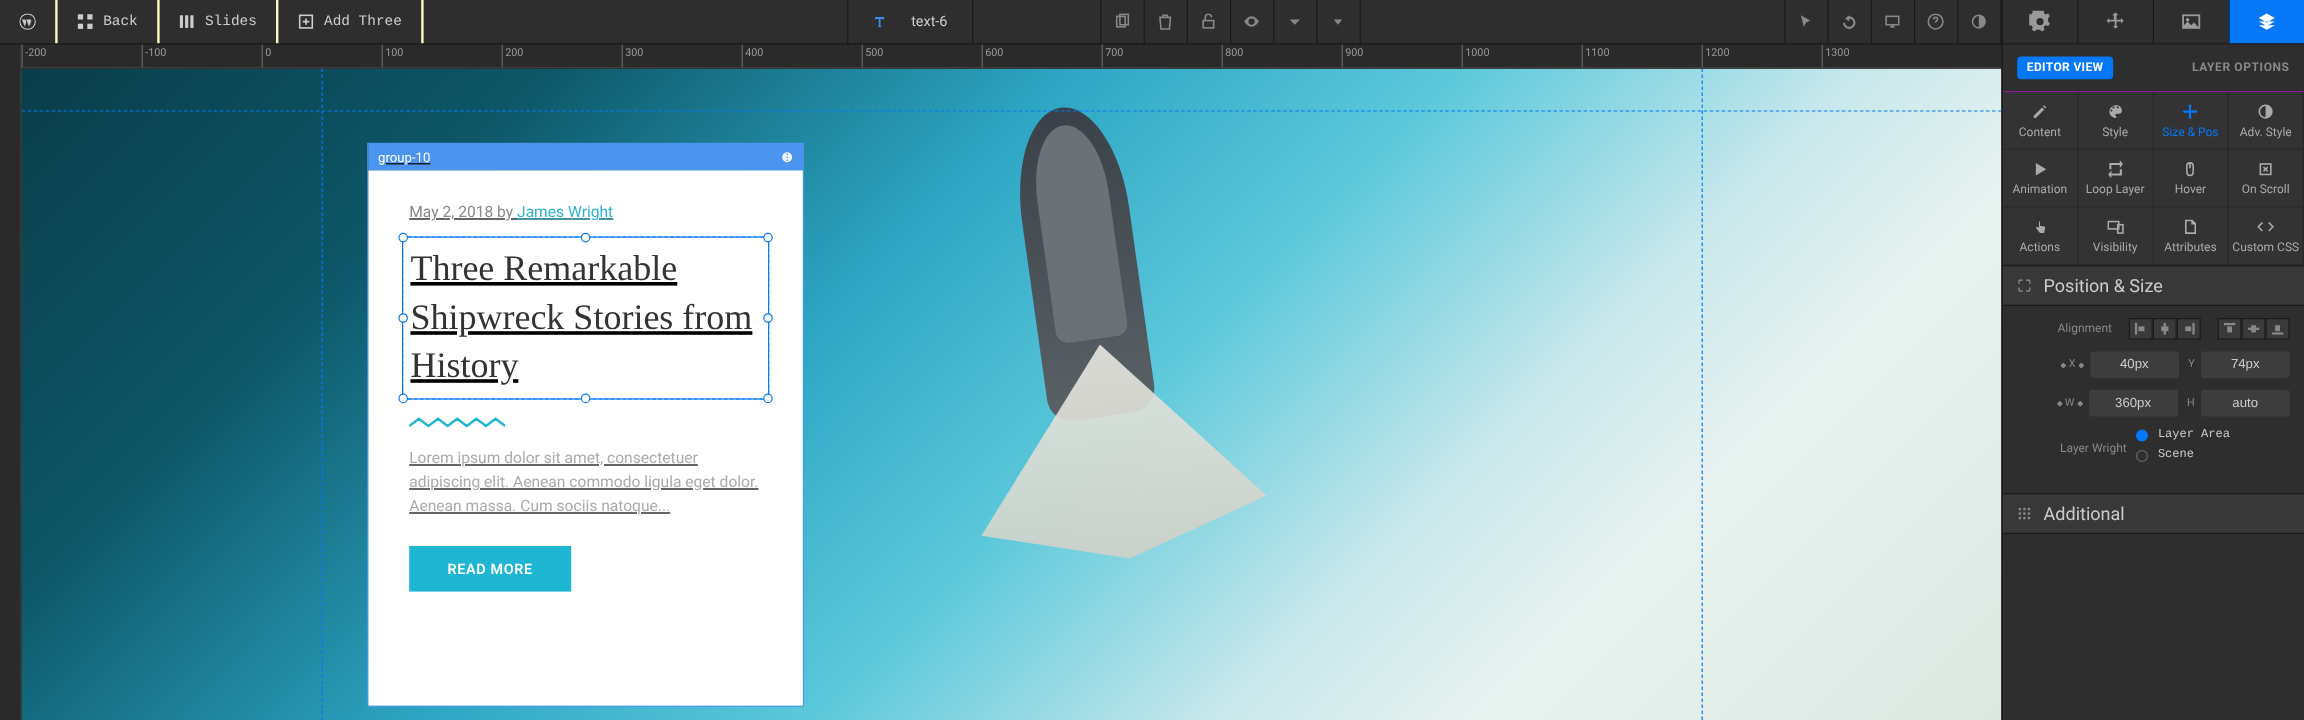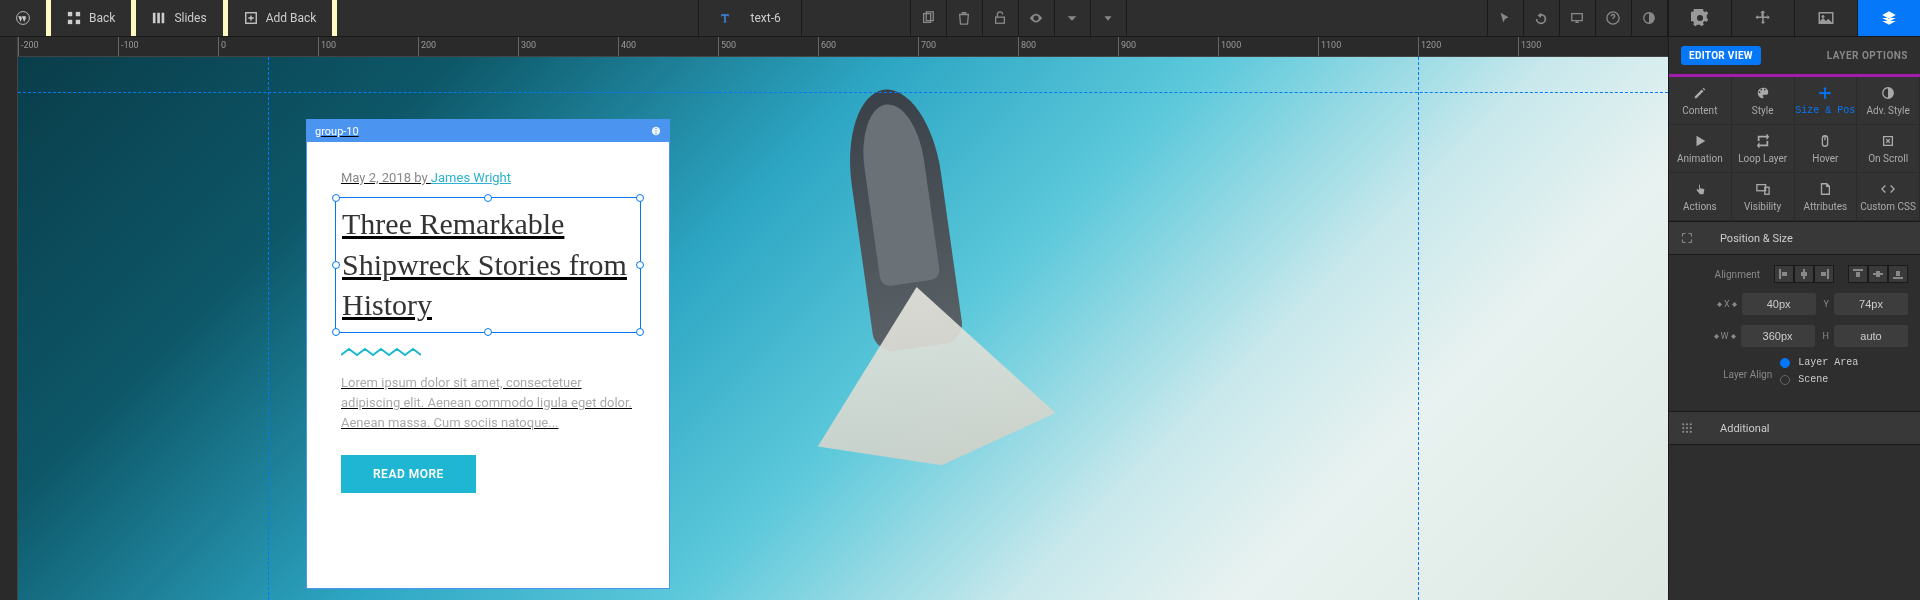--- a/index.html
+++ b/index.html
@@ -1,21 +1,21 @@
 <!DOCTYPE html>
 <html><head>
 <meta charset="utf-8">
 <style>
 * { margin: 0; padding: 0; box-sizing: border-box; }
 body { font-family: -apple-system, BlinkMacSystemFont, "Segoe UI", Roboto, sans-serif; background: #1a1a1a; overflow: hidden; width: 1920px; height: 600px; position: relative; }
 
 
 .toolbar { height: 37px; background: #2e2e2e; display: flex; align-items: stretch; border-bottom: 1px solid #1a1a1a; }
 .toolbar-left { display: flex; align-items: center; }
-.toolbar-btn { display: flex; align-items: center; gap: 8px; padding: 0 16px; color: #ccc; font-size: 12px; cursor: pointer; border-right: 5px solid #fef9c3; height: 100%; }
+.toolbar-btn { display: flex; align-items: center; gap: 8px; padding: 0 16px; color: #ccc; font-size: 12px; cursor: pointer; border-right: 2px solid #fef9c3; height: 100%; font-family: Liberation Mono, monospace; }
 .toolbar-btn svg { width: 14px; height: 14px; fill: #ccc; }
 .toolbar-spacer { flex: 1; border-right: 1px solid #1a1a1a; }
 .toolbar-layer-label { display: flex; align-items: center; gap: 20px; padding: 0 20px; color: #ccc; font-size: 12px; border-right: 1px solid #1a1a1a; }
 .toolbar-layer-label svg { width: 12px; height: 12px; fill: #3c8ce7; }
 .icon-btn { width: 36px; display: flex; align-items: center; justify-content: center; cursor: pointer; border-right: 1px solid #1a1a1a; }
 .icon-btn svg { width: 14px; height: 14px; fill: #888; }
 .right-panel-toolbar { display: flex; height: 100%; }
 .right-panel-tab { width: 63px; display: flex; align-items: center; justify-content: center; cursor: pointer; border-left: 1px solid #1a1a1a; }
 .right-panel-tab svg { width: 18px; height: 18px; fill: #999; }
 .right-panel-tab.active { background: #0478f8; }
@@ -49,30 +49,30 @@
 .sh-nw { top: -4px; left: -4px; } .sh-n { top: -4px; left: 50%; margin-left: -4px; } .sh-ne { top: -4px; right: -4px; }
 .sh-w { top: 50%; left: -4px; margin-top: -4px; } .sh-e { top: 50%; right: -4px; margin-top: -4px; }
 .sh-sw { bottom: -4px; left: -4px; } .sh-s { bottom: -4px; left: 50%; margin-left: -4px; } .sh-se { bottom: -4px; right: -4px; }
 .zigzag { margin-bottom: 16px; }
 .zigzag svg { display: block; }
 .lorem { font-size: 13px; color: #aaa; line-height: 1.55; margin-bottom: 22px; }
 .read-more-btn { display: inline-block; background: #1fb6d4; color: #fff; font-size: 12px; font-weight: 600; padding: 12px 32px; letter-spacing: 0.5px; }
 
 
 .right-panel { position: absolute; top: 37px; right: 0; width: 252px; bottom: 0; background: #2e2e2e; color: #aaa; font-size: 11px; border-left: 1px solid #1a1a1a; overflow-y: auto; }
-.view-tabs { height: 40px; display: flex; align-items: center; justify-content: space-between; padding: 0 12px; border-bottom: 3px solid #a21caf; }
+.view-tabs { height: 40px; display: flex; align-items: center; justify-content: space-between; padding: 0 12px; border-bottom: 1px solid #a21caf; }
 .view-tab-badge { background: #0478f8; color: #fff; font-size: 10px; font-weight: 700; padding: 4px 8px; border-radius: 3px; letter-spacing: 0.3px; }
 .view-tab-text { font-size: 10px; font-weight: 700; color: #888; letter-spacing: 0.5px; }
 .prop-grid { display: grid; grid-template-columns: repeat(4, 1fr); background: #333; }
 .prop-cell { display: flex; flex-direction: column; align-items: center; justify-content: center; gap: 5px; height: 48px; cursor: pointer; border-right: 1px solid #2a2a2a; border-bottom: 1px solid #2a2a2a; }
 .prop-cell svg { width: 14px; height: 14px; fill: #aaa; }
 .prop-cell span { font-size: 10px; color: #aaa; }
 .prop-cell.active svg { fill: #0478f8; }
-.prop-cell.active span { color: #0478f8; font-family: Liberation Mono, monospace; }
-.section-header { height: 34px; display: flex; align-items: center; gap: 27px; padding: 0 12px; background: #383838; border-top: 1px solid #1a1a1a; border-bottom: 1px solid #1a1a1a; font-size: 11px; color: #ccc; }
+.prop-cell.active span { color: #0478f8; }
+.section-header { height: 34px; display: flex; align-items: center; gap: 10px; padding: 0 12px; background: #383838; border-top: 1px solid #1a1a1a; border-bottom: 1px solid #1a1a1a; font-size: 15px; color: #ccc; }
 .section-header svg { width: 12px; height: 12px; fill: #888; }
 .section-body { padding: 10px 12px; background: #2e2e2e; }
 .prop-row { display: flex; align-items: center; gap: 8px; margin-bottom: 10px; }
 .prop-label { font-size: 10px; color: #888; flex: 1; text-align: right; }
 .align-btn-group { display: flex; gap: 0; margin-left: 6px; }
 .align-btn { width: 20px; height: 18px; background: #3a3a3a; border: 1px solid #1a1a1a; display: flex; align-items: center; justify-content: center; cursor: pointer; }
 .align-btn svg { width: 10px; height: 10px; fill: #888; }
 .input-pair { display: flex; align-items: center; gap: 5px; }
 .input-pair .indicator { font-size: 9px; color: #888; display: flex; align-items: center; gap: 2px; }
 .input-pair .indicator svg { width: 5px; height: 5px; fill: #888; }
@@ -108,21 +108,21 @@
           <rect x="6" y="2" width="3" height="12"></rect>
           <rect x="11" y="2" width="3" height="12"></rect>
         </svg>
       <span>Slides</span>
     </div>
     <div class="toolbar-btn">
       <svg viewBox="0 0 16 16">
           <rect x="2" y="2" width="12" height="12" fill="none" stroke="#ccc" stroke-width="1.5"></rect>
           <path d="M8 5v6M5 8h6" stroke="#ccc" stroke-width="1.5"></path>
         </svg>
-      <span>Add Back</span>
+      <span>Add Three</span>
     </div>
   </div>
   <div class="toolbar-spacer"></div>
   <div class="toolbar-layer-label">
     <svg viewBox="0 0 16 16">
         <path d="M3 3h10v3h-1V5H9v8h1v1H6v-1h1V5H4v1H3z" fill="#3c8ce7"></path>
       </svg>
     <span>text-6</span>
   </div>
   <div class="toolbar-spacer" style="flex:0.3"></div>
@@ -450,21 +450,21 @@
         <input value="360px" style="">
       </div>
       <div class="input-pair">
         <div class="indicator">
             <span>H</span>
           </div>
         <input value="auto" style="">
       </div>
     </div>
     <div class="prop-row" style="margin-top:6px;">
-      <div class="prop-label">Layer Align</div>
+      <div class="prop-label">Layer Wright</div>
       <div style="flex:1.4">
         <div class="radio-row">
           <div class="radio-dot on"></div>
           <div class="radio-label">Layer Area</div>
         </div>
         <div class="radio-row">
           <div class="radio-dot"></div>
           <div class="radio-label">Scene</div>
         </div>
       </div>

